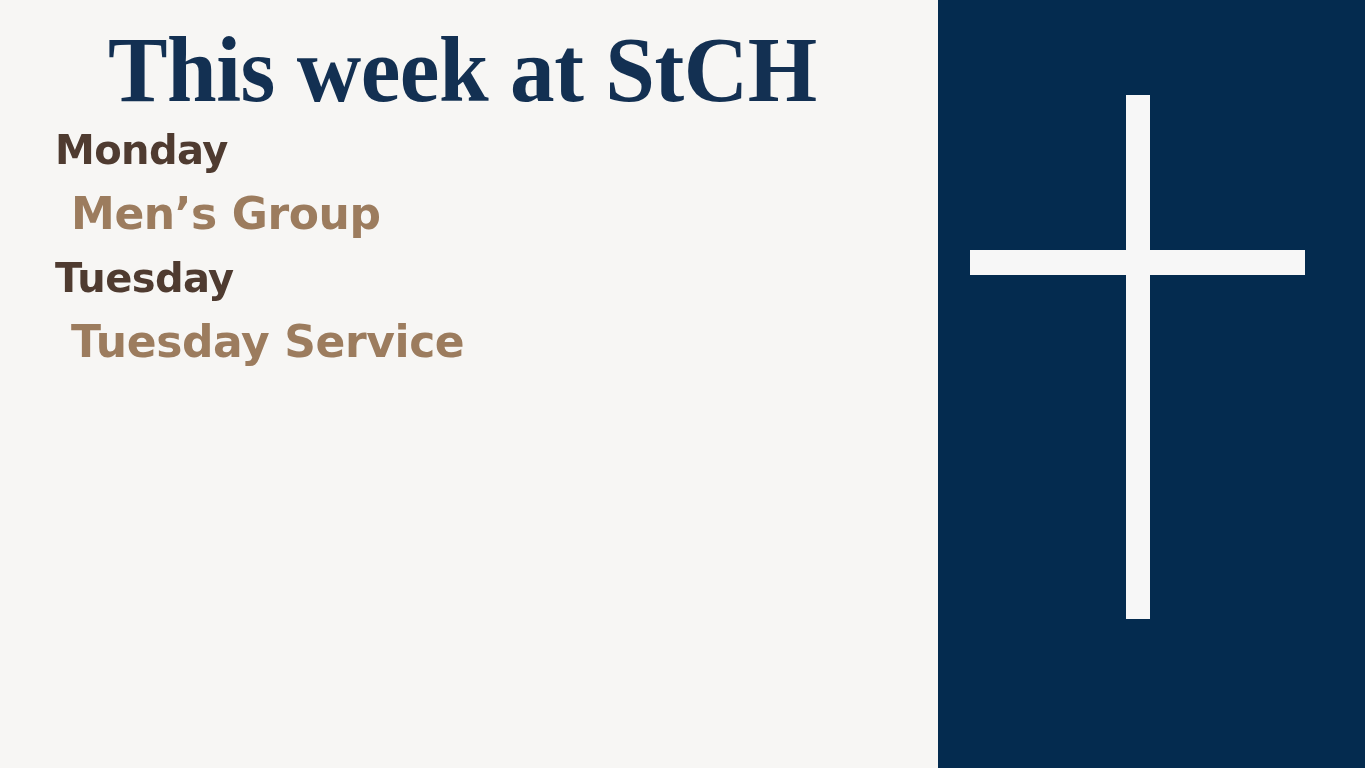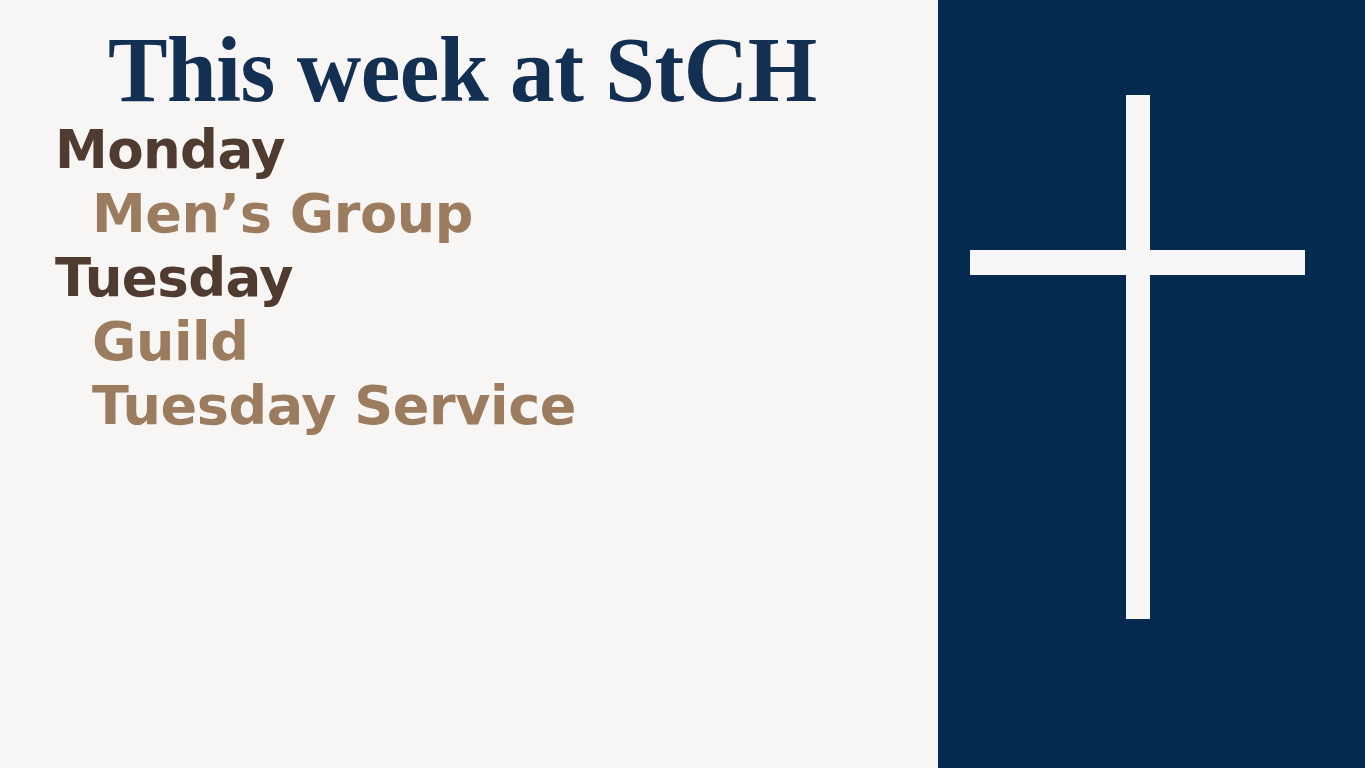--- a/index.html
+++ b/index.html
@@ -55,34 +55,34 @@
   .day-block {
     display: block;
   }
 
   .day-heading {
     display: block;
     margin: 0;
     padding-left: 55px;
     font-family: "DejaVu Sans", "Liberation Sans", sans-serif;
     font-weight: bold;
-    font-size: 53px;
+    font-size: 40px;
     line-height: 64px;
     letter-spacing: -0.6px;
     color: #4f3b30;
     white-space: nowrap;
   }
 
   .event-item {
     display: block;
     margin: 0;
-    padding-left: 92px;
+    padding-left: 71px;
     font-family: "DejaVu Sans", "Liberation Sans", sans-serif;
     font-weight: bold;
-    font-size: 54px;
+    font-size: 44px;
     line-height: 64px;
     letter-spacing: -0.4px;
     color: #9c7c5e;
     white-space: nowrap;
   }
 
   
   #right-panel {
     position: absolute;
     left: 938px;
@@ -126,21 +126,20 @@
 
     <div id="schedule">
 
       <div class="day-block">
         <div class="day-heading">Monday</div>
         <div class="event-item">Men’s Group</div>
       </div>
 
       <div class="day-block">
         <div class="day-heading">Tuesday</div>
-        <div class="event-item">Guild</div>
       </div>
 
       <div class="day-block">
         <div class="event-item">Tuesday Service</div>
       </div>
 
     </div>
   </div>
 
   <div id="right-panel">

